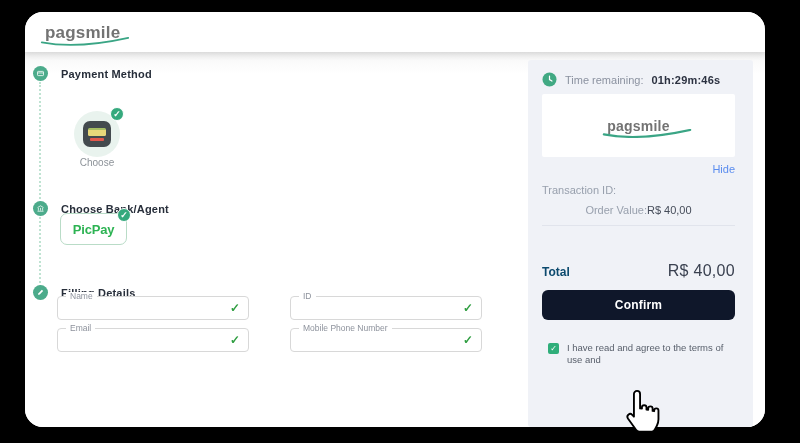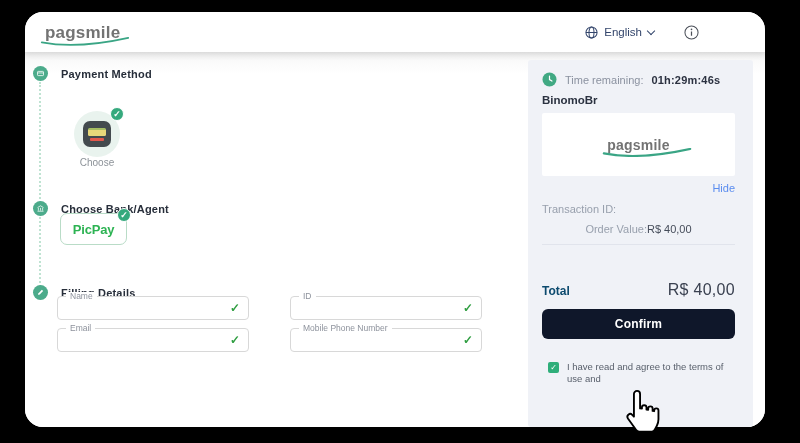--- a/index.html
+++ b/index.html
@@ -104,38 +104,20 @@
 <div class="stage">
   <div class="card">
 
     <div class="topbar">
       <div class="logo">
         <span class="logo-main">pagsmile</span>
         <svg class="swoosh" viewBox="0 0 100 10" preserveAspectRatio="none">
           <path d="M2 6 C 28 11, 62 9, 98 1" fill="none" stroke="#3aa585" stroke-width="2" stroke-linecap="round"></path>
         </svg>
       </div>
-      <div class="hdr-right">
-        <div class="lang">
-          <svg width="13" height="13" viewBox="0 0 14 14">
-            <circle cx="7" cy="7" r="6" fill="none" stroke="#33456b" stroke-width="1.1"></circle>
-            <ellipse cx="7" cy="7" rx="2.7" ry="6" fill="none" stroke="#33456b" stroke-width="1.1"></ellipse>
-            <line x1="1" y1="7" x2="13" y2="7" stroke="#33456b" stroke-width="1.1"></line>
-          </svg>
-          <span>English</span>
-          <span class="chev"></span>
-        </div>
-        <div class="info-btn">
-          <svg width="15" height="15" viewBox="0 0 16 16">
-            <circle cx="8" cy="8" r="7" fill="none" stroke="#4a4f58" stroke-width="1.1"></circle>
-            <line x1="8" y1="7" x2="8" y2="11.4" stroke="#4a4f58" stroke-width="1.3"></line>
-            <circle cx="8" cy="4.6" r=".9" fill="#4a4f58"></circle>
-          </svg>
-        </div>
-      </div>
     </div>
 
     <div class="content">
 
       <div class="left-pane">
         <div class="connector"></div>
 
         <div class="step-head s1">
           <span class="step-circle">
             <svg width="9" height="9" viewBox="0 0 15 15">
@@ -212,21 +194,20 @@
       <div class="sidebar">
         <div class="time-row">
           <svg width="15" height="15" viewBox="0 0 15 15">
             <circle cx="7.5" cy="7.5" r="7" fill="#41a983"></circle>
             <path d="M7.5 4 v3.6 l2.4 1.5" fill="none" stroke="#fff" stroke-width="1.2" stroke-linecap="round"></path>
           </svg>
           <span class="time-label">Time remaining:</span>
           <span class="time-value">01h:29m:46s</span>
         </div>
 
-        <div class="merchant">BinomoBr</div>
 
         <div class="logo-box">
           <div class="logo logo-small">
             <span class="logo-main">pagsmile</span>
             <svg class="swoosh" viewBox="0 0 100 10" preserveAspectRatio="none">
               <path d="M2 6 C 28 11, 62 9, 98 1" fill="none" stroke="#3aa585" stroke-width="2.4" stroke-linecap="round"></path>
             </svg>
           </div>
         </div>
 

